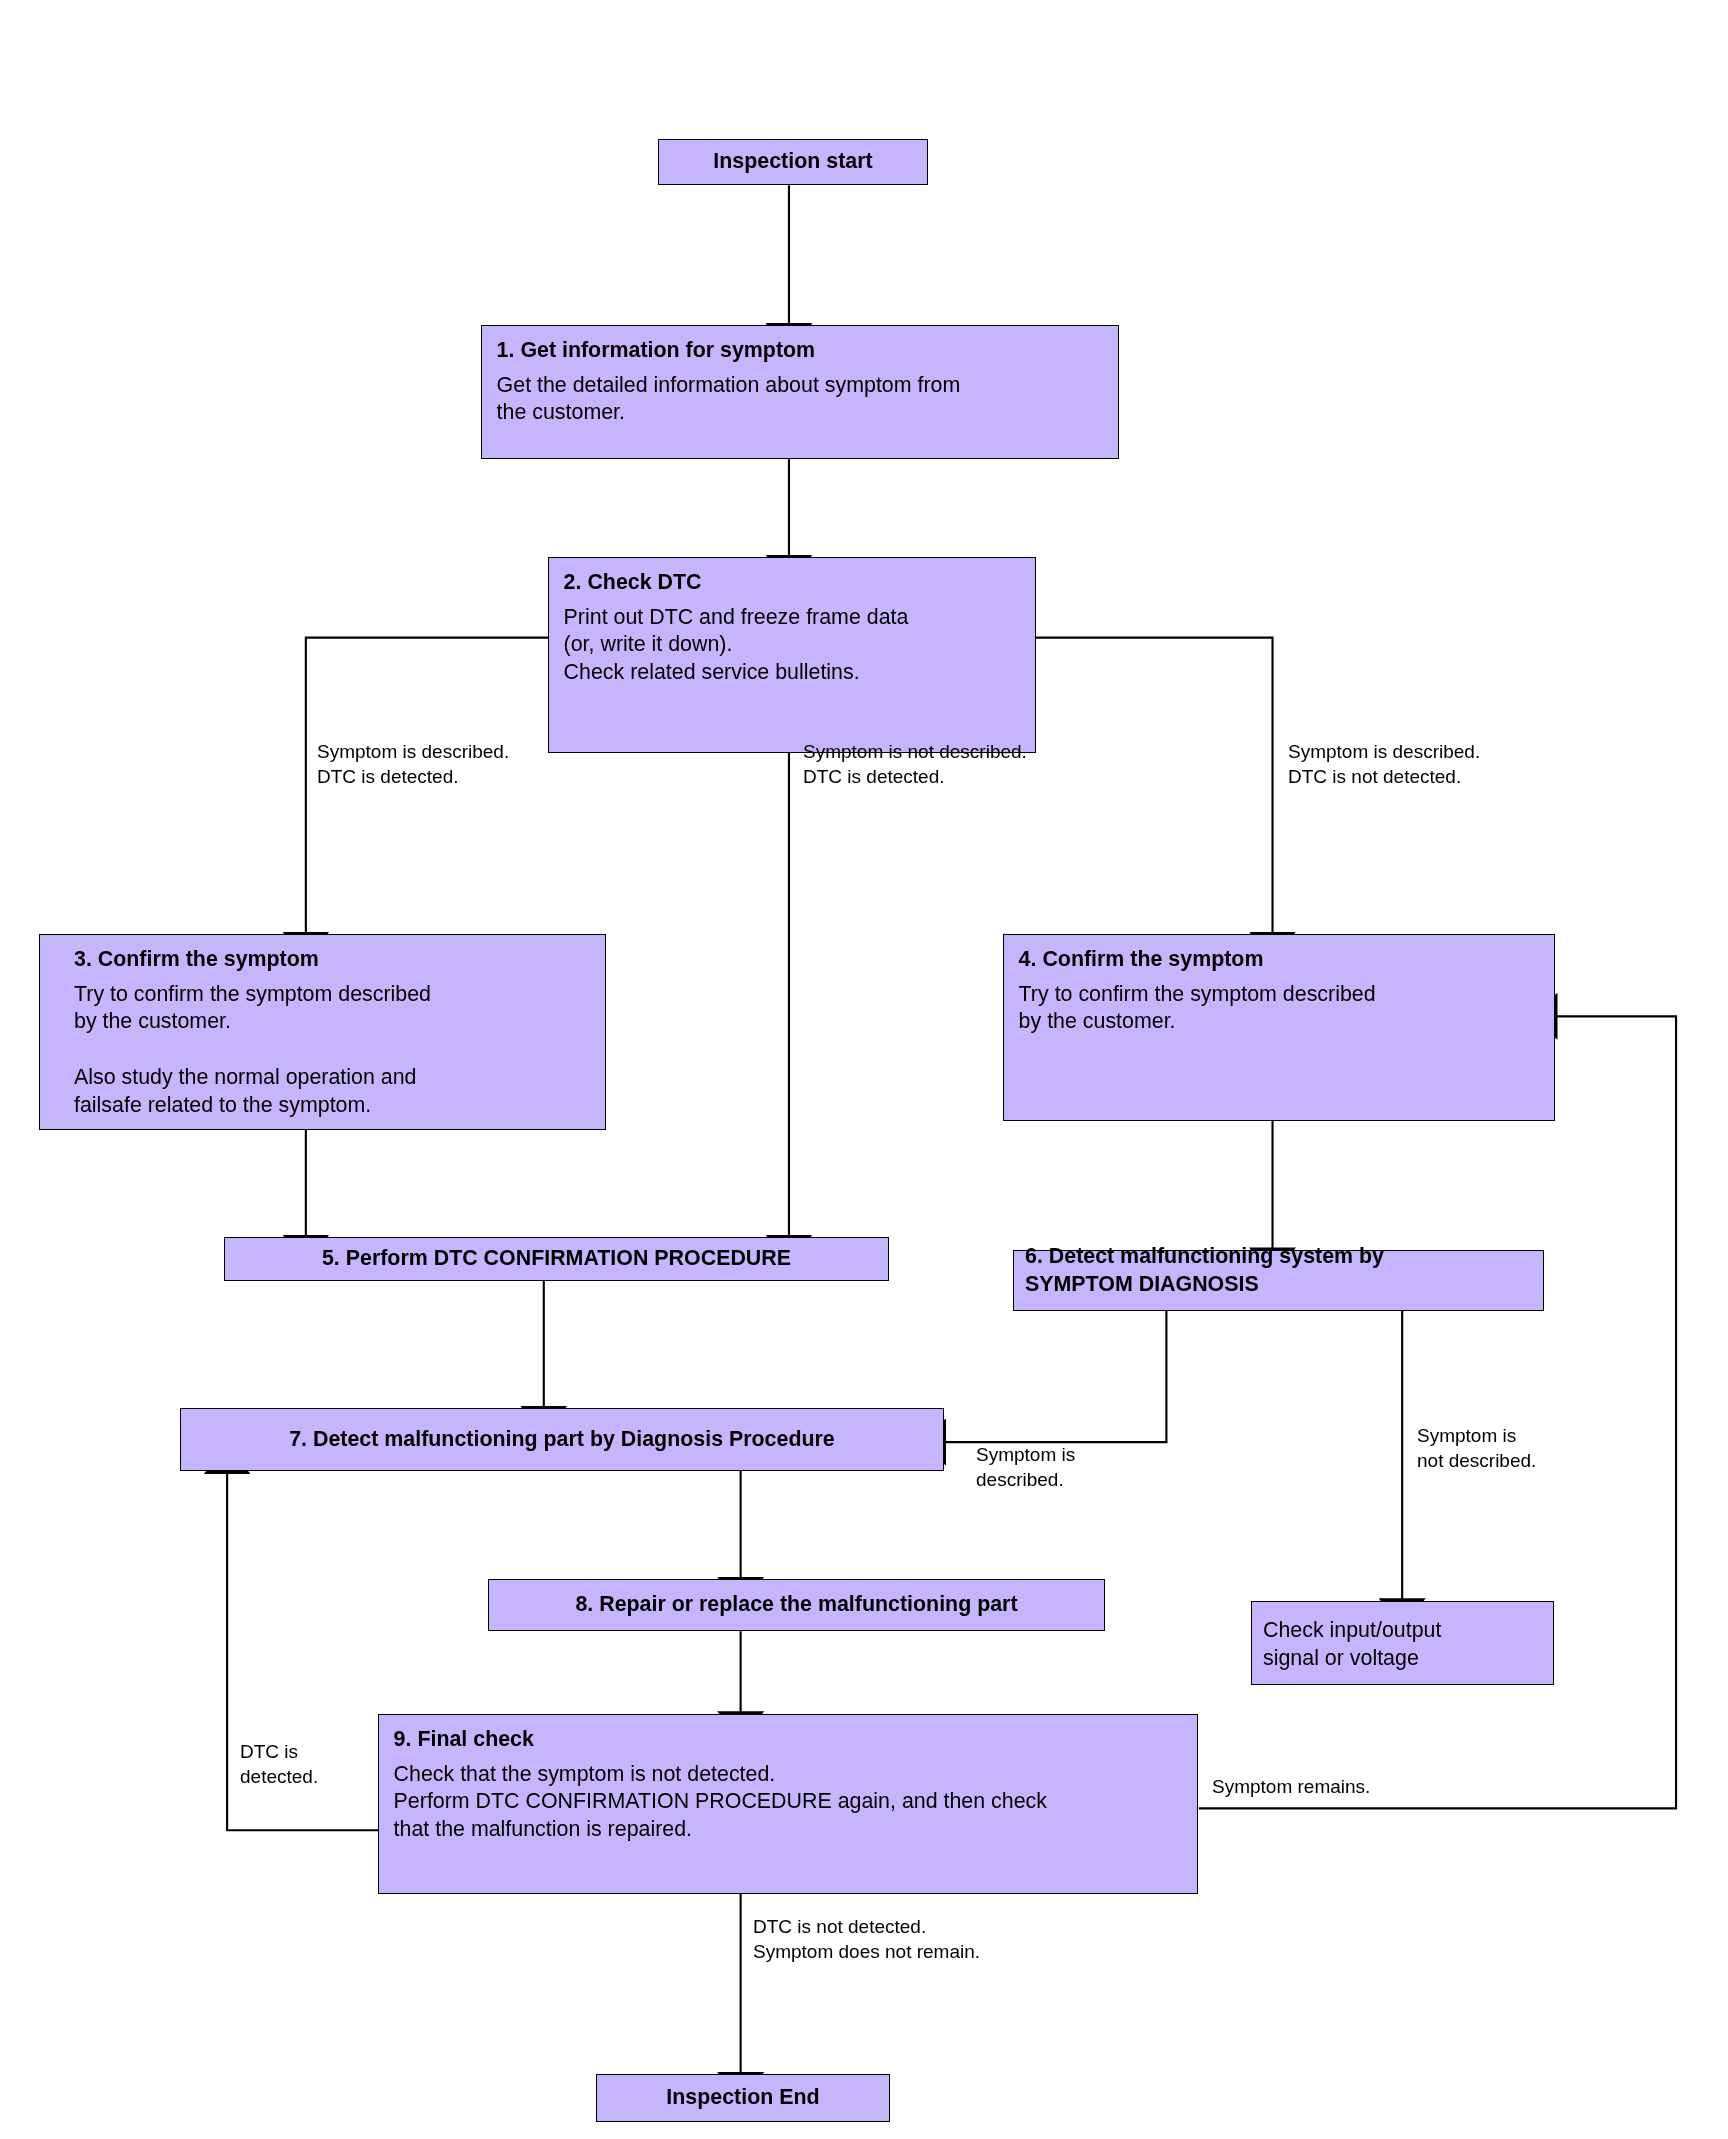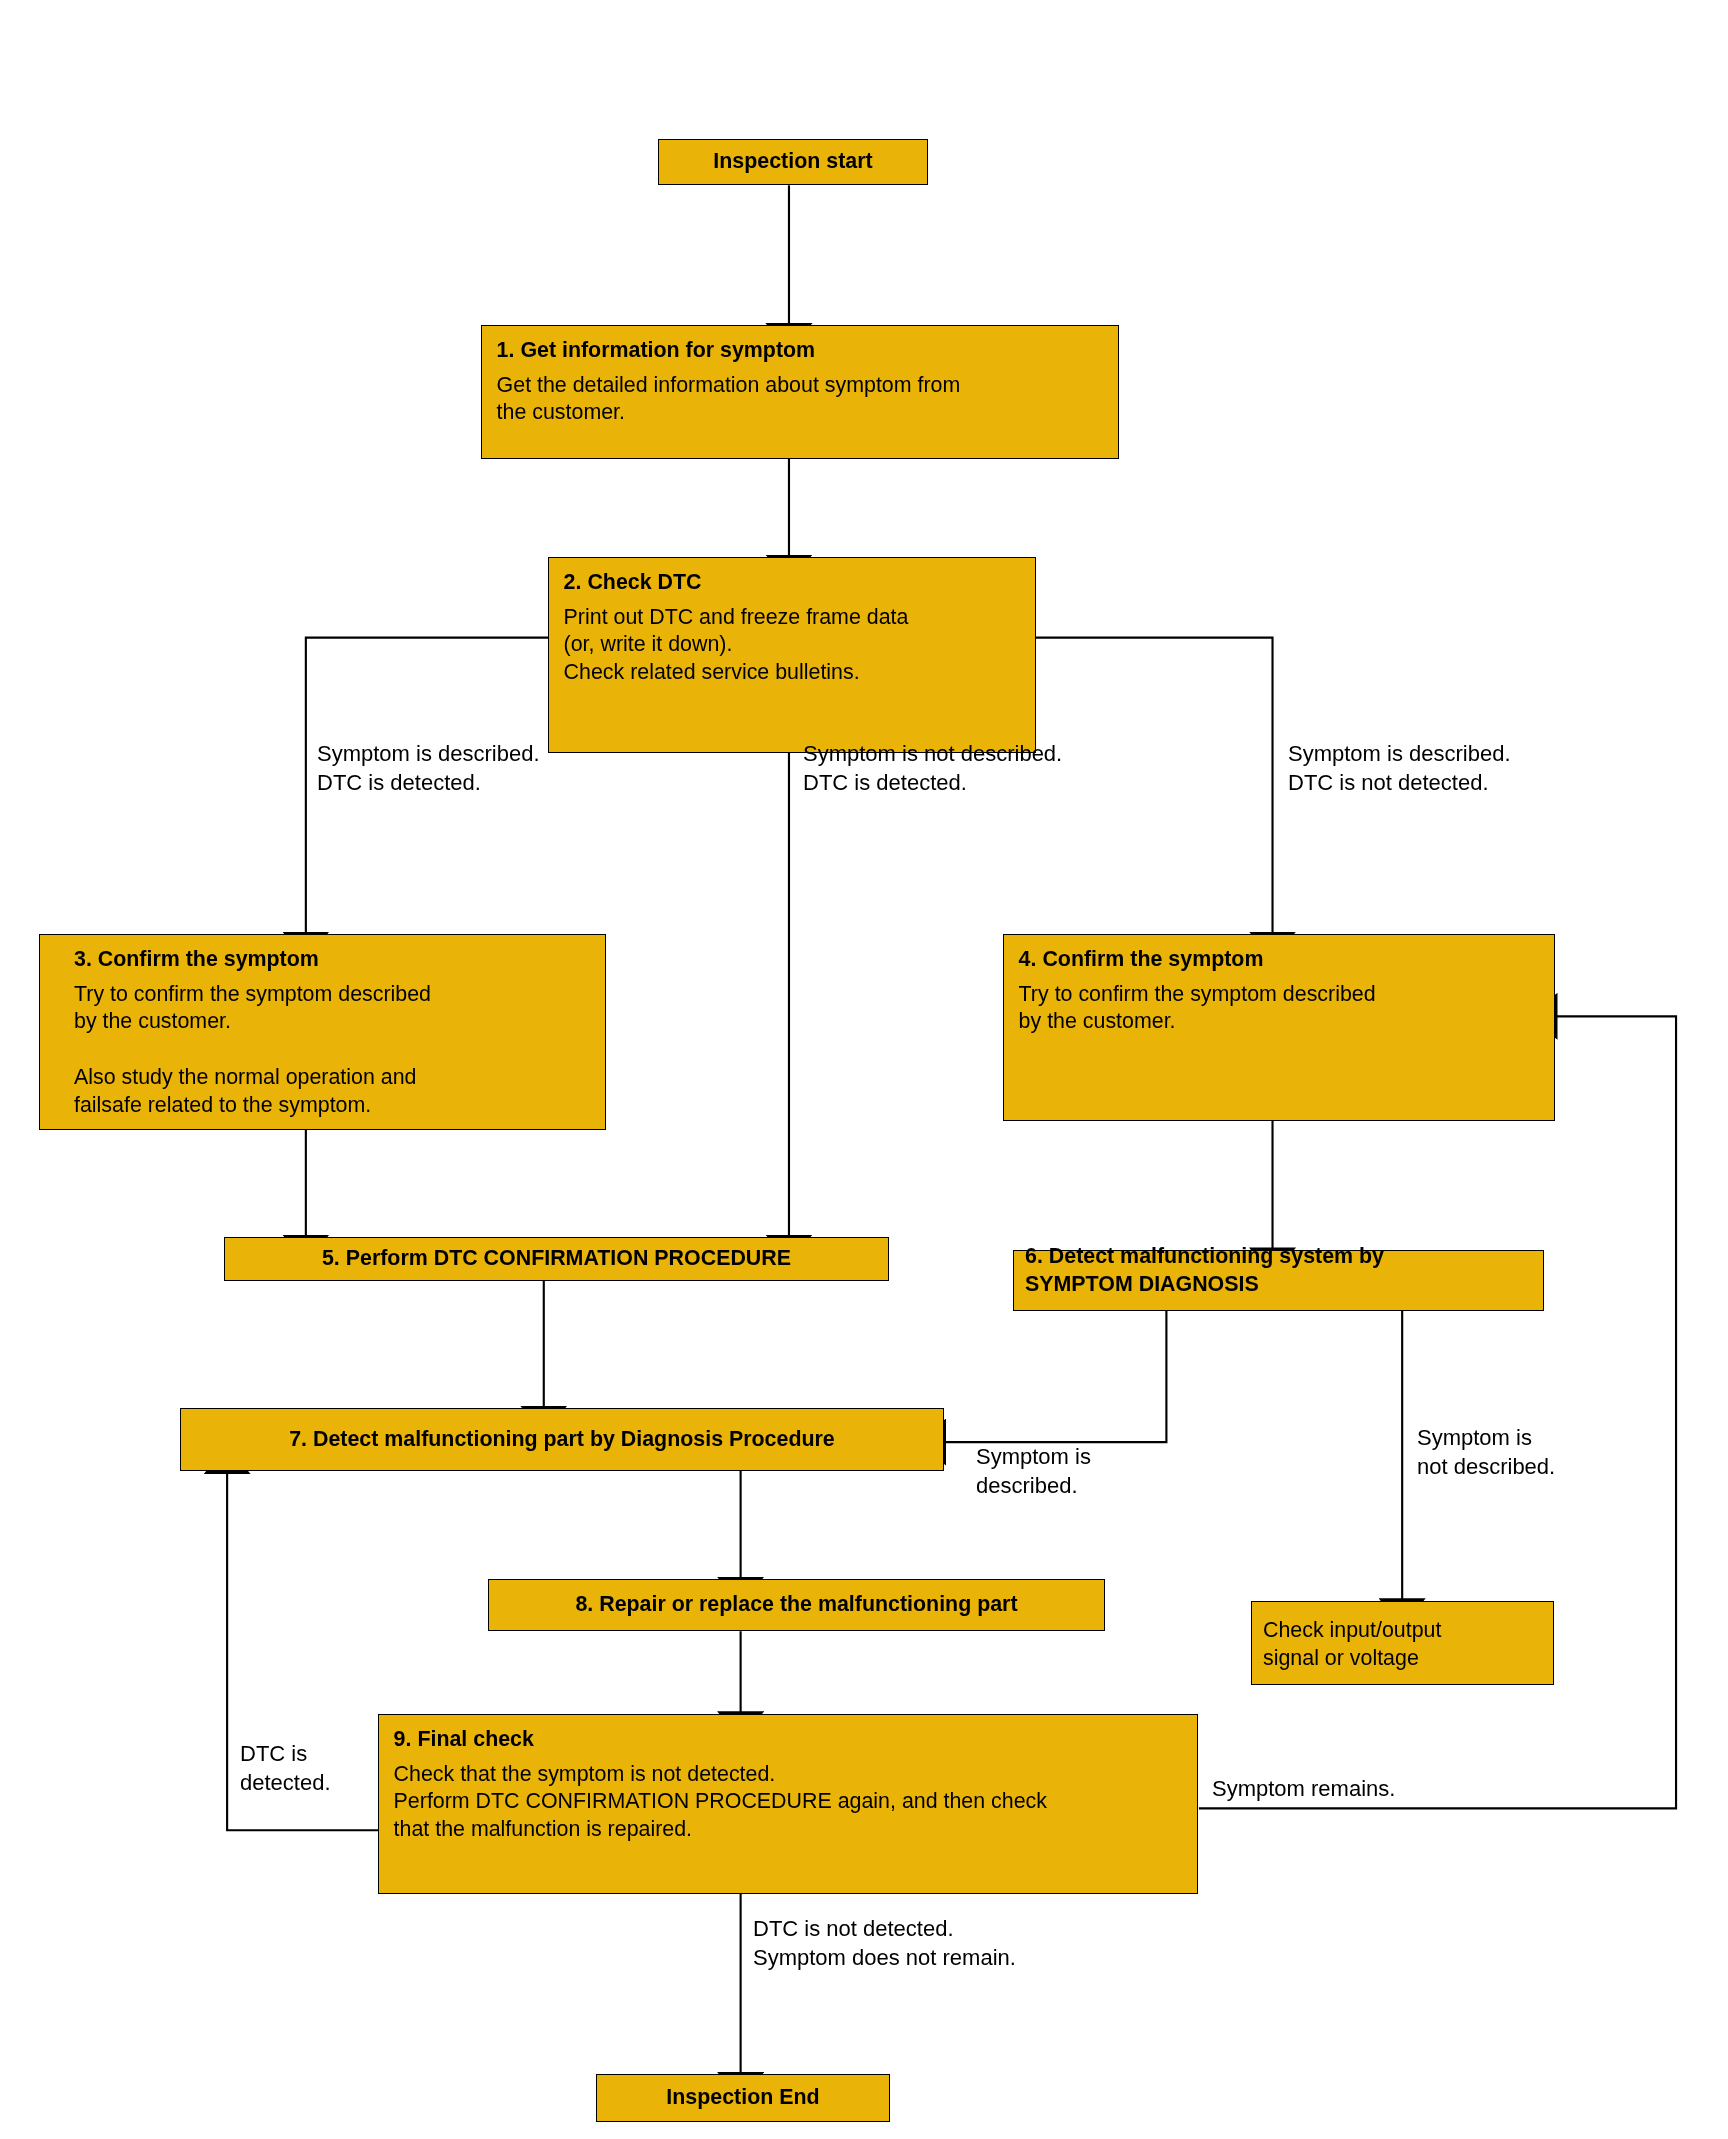--- a/index.html
+++ b/index.html
@@ -20,21 +20,21 @@
     left: 0;
     top: 0;
     width: 1729px;
     height: 2339px;
     pointer-events: none;
   }
   .node {
     position: absolute;
     box-sizing: border-box;
     border: 1.7px solid #000000;
-    background: #eab308;
+    background: #c4b5fd;
     padding: 11px 14.6px;
   }
   .node-title {
     font-weight: bold;
     font-size: 21.4px;
     line-height: 1.30;
     color: #000000;
     margin: 0 0 6.8px 0;
     white-space: pre;
   }
@@ -57,21 +57,21 @@
   }
   .node.vcenter {
     display: flex;
     flex-direction: column;
     justify-content: flex-end;
     padding-left: 11px;
     padding-right: 14.6px;
   }
   .edge-label {
     position: absolute;
-    font-size: 22px;
+    font-size: 19px;
     line-height: 1.34;
     color: #000000;
     white-space: pre-line;
   }
 </style>
 </head>
 <body>
 
 <div id="page">
 

